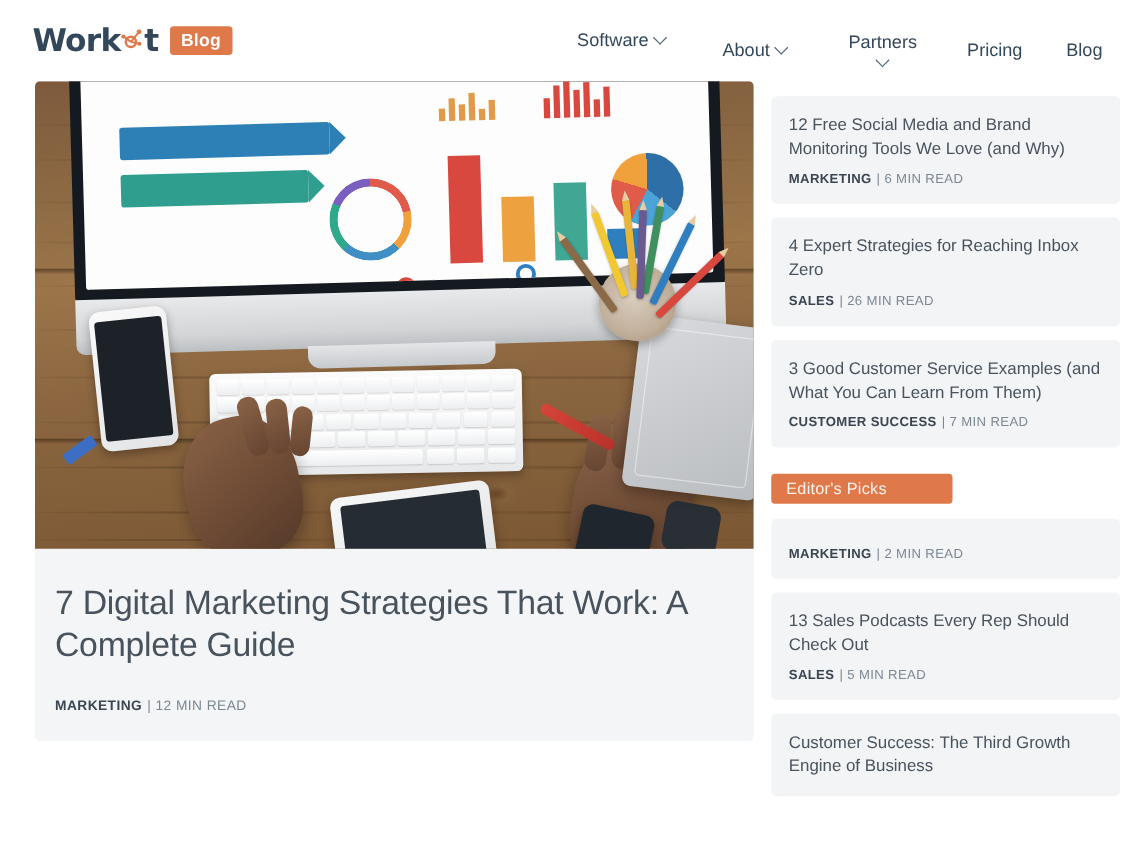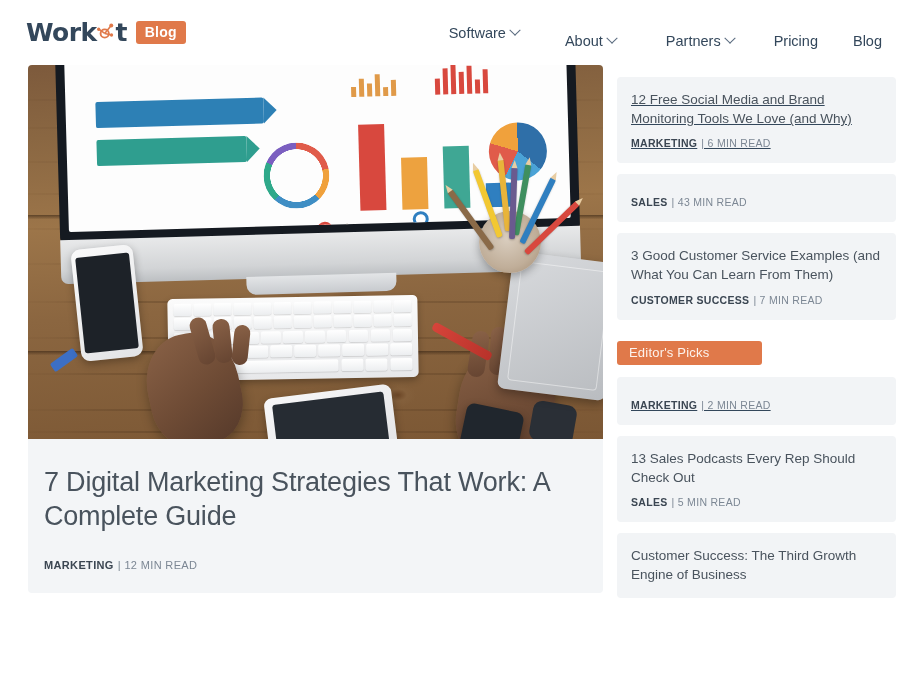--- a/index.html
+++ b/index.html
@@ -50,21 +50,21 @@
     display:flex;
     align-items:center;
     gap:5px;
     font-size:14.5px;
     color:#33475b;
     cursor:pointer;
     white-space:nowrap;
   }
   .nav-item + .nav-item { margin-left:47px;margin-top:16px; }
   .nav-item.n2 { margin-left:46px; }
-  .nav-item.n3 { margin-left:50px; }
+  .nav-item.n3 { margin-left:50px;flex-direction:column; }
   .nav-item.n4 { margin-left:40px; }
   .nav-item.n5 { margin-left:35px; }
   .caret {
     width:8px; height:8px;
     border-right:1.4px solid #5a6b7f;
     border-bottom:1.4px solid #5a6b7f;
     transform:rotate(45deg) translate(-2px,-2px);
     display:inline-block;
   }
 
@@ -317,21 +317,21 @@
     letter-spacing:.2px;
     min-width:145px;
   }
   .side-card {
     background:#f2f4f6;
     border-radius:4px;
     padding:13px 14px 14px;
     margin-top:11px;
     cursor:pointer;
   }
-  .side-card:first-of-type { margin-top:12px;text-decoration:underline; }
+  .side-card:first-of-type { margin-top:12px; }
   .side-title {
     font-size:13.5px;
     line-height:1.42;
     color:#49535d;
   }
   .side-meta {
     margin-top:9px;
     font-size:10.5px;
     letter-spacing:.3px;
     display:flex; align-items:baseline; gap:4px;
@@ -578,23 +578,24 @@
 
       <div class="side-card">
         <div class="side-title">12 Free Social Media and Brand Monitoring Tools We Love (and Why)</div>
         <div class="side-meta">
           <span class="cat">MARKETING</span>
           <span class="read">| 6 MIN READ</span>
         </div>
       </div>
 
       <div class="side-card">
+        <div class="side-title">4 Expert Strategies for Reaching Inbox Zero</div>
         <div class="side-meta">
           <span class="cat">SALES</span>
-          <span class="read">| 43 MIN READ</span>
+          <span class="read">| 26 MIN READ</span>
         </div>
       </div>
 
       <div class="side-card">
         <div class="side-title">3 Good Customer Service Examples (and What You Can Learn From Them)</div>
         <div class="side-meta">
           <span class="cat">CUSTOMER SUCCESS</span>
           <span class="read">| 7 MIN READ</span>
         </div>
       </div>

